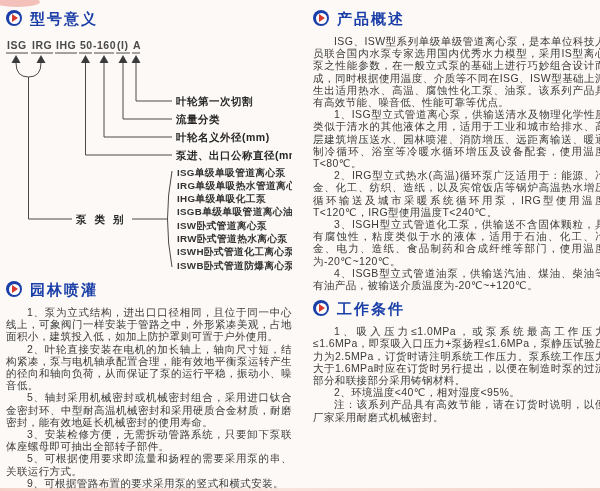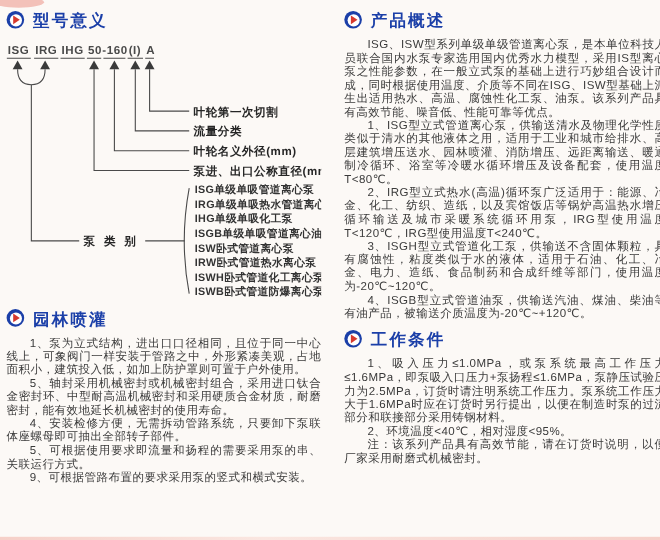--- a/index.html
+++ b/index.html
@@ -89,22 +89,23 @@
         <text class="dlist" x="171" y="220.3">ISWH卧式管道化工离心泵</text>
         <text class="dlist" x="171" y="233.6">ISWB卧式管道防爆离心泵</text>
       </g>
     </svg>
 
     <div class="sec-header">
       <span class="hicon"></span>
       <span class="htext">园林喷灌</span>
     </div>
     <p class="para">1、泵为立式结构，进出口口径相同，且位于同一中心线上，可象阀门一样安装于管路之中，外形紧凑美观，占地面积小，建筑投入低，如加上防护罩则可置于户外使用。</p>
+    <p class="para">2、叶轮直接安装在电机的加长轴上，轴向尺寸短，结构紧凑，泵与电机轴承配置合理，能有效地平衡泵运转产生的径向和轴向负荷，从而保证了泵的运行平稳，振动小、噪音低。</p>
     <p class="para">5、轴封采用机械密封或机械密封组合，采用进口钛合金密封环、中型耐高温机械密封和采用硬质合金材质，耐磨密封，能有效地延长机械密封的使用寿命。</p>
-    <p class="para">4、安装检修方便，无需拆动管路系统，只要卸下泵联体座螺母即可抽出全部转子部件。</p>
+    <p class="para">3、安装检修方便，无需拆动管路系统，只要卸下泵联体座螺母即可抽出全部转子部件。</p>
     <p class="para">5、可根据使用要求即流量和扬程的需要采用泵的串、关联运行方式。</p>
     <p class="para">9、可根据管路布置的要求采用泵的竖式和横式安装。</p>
   </div>
 
   <div class="col col-right">
 
     <div class="sec-header">
       <span class="hicon"></span>
       <span class="htext">产品概述</span>
     </div>

